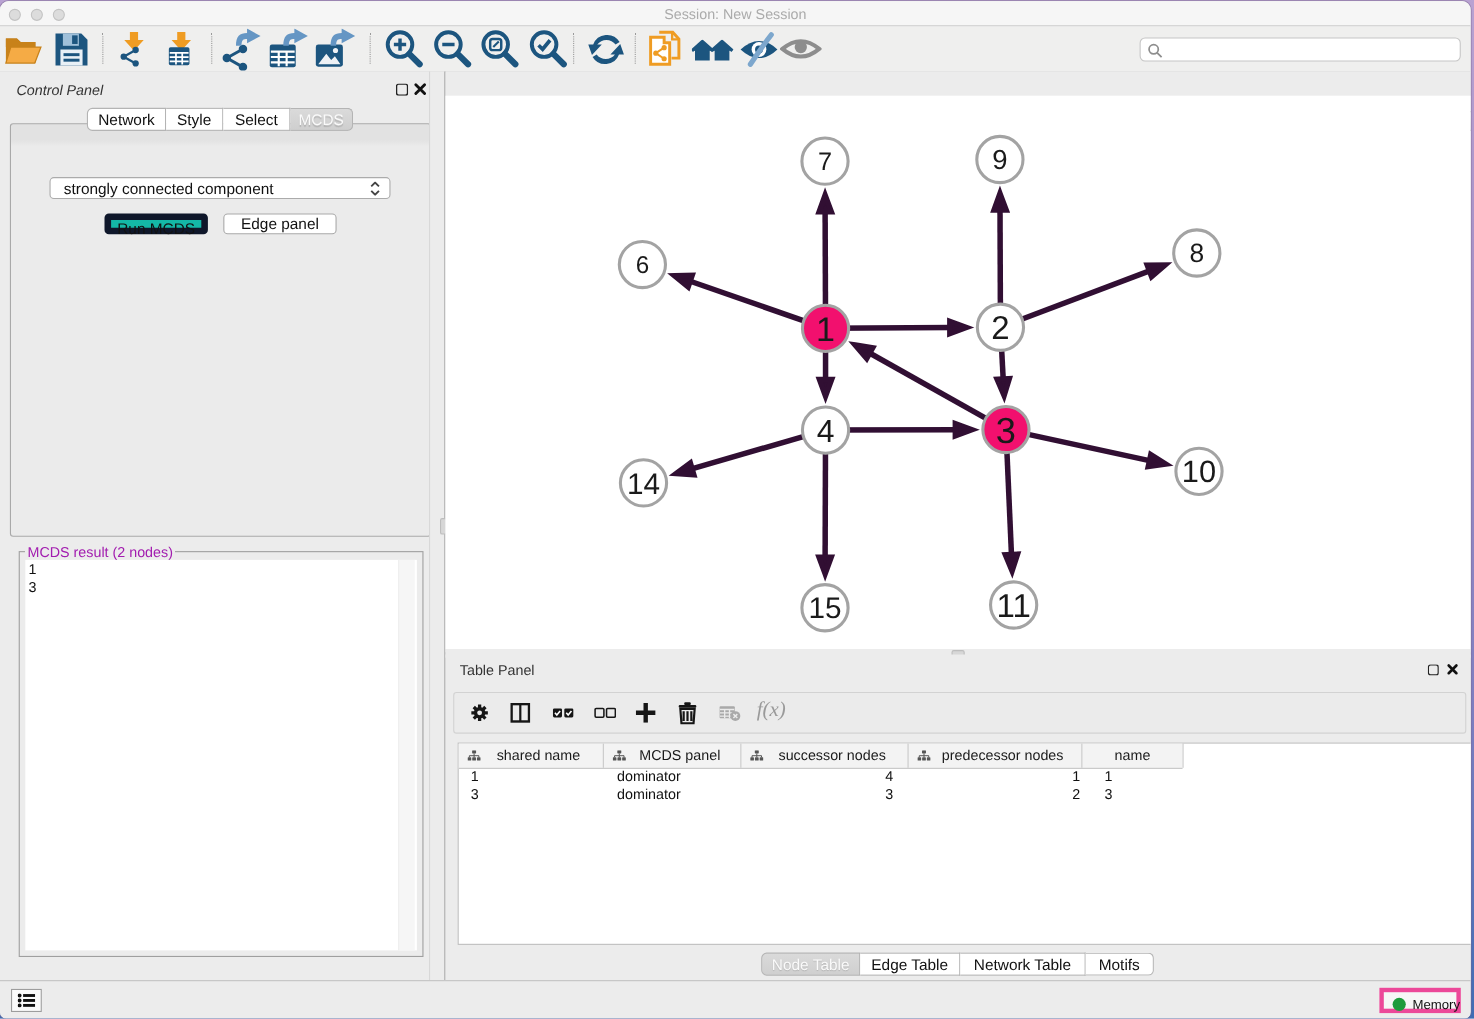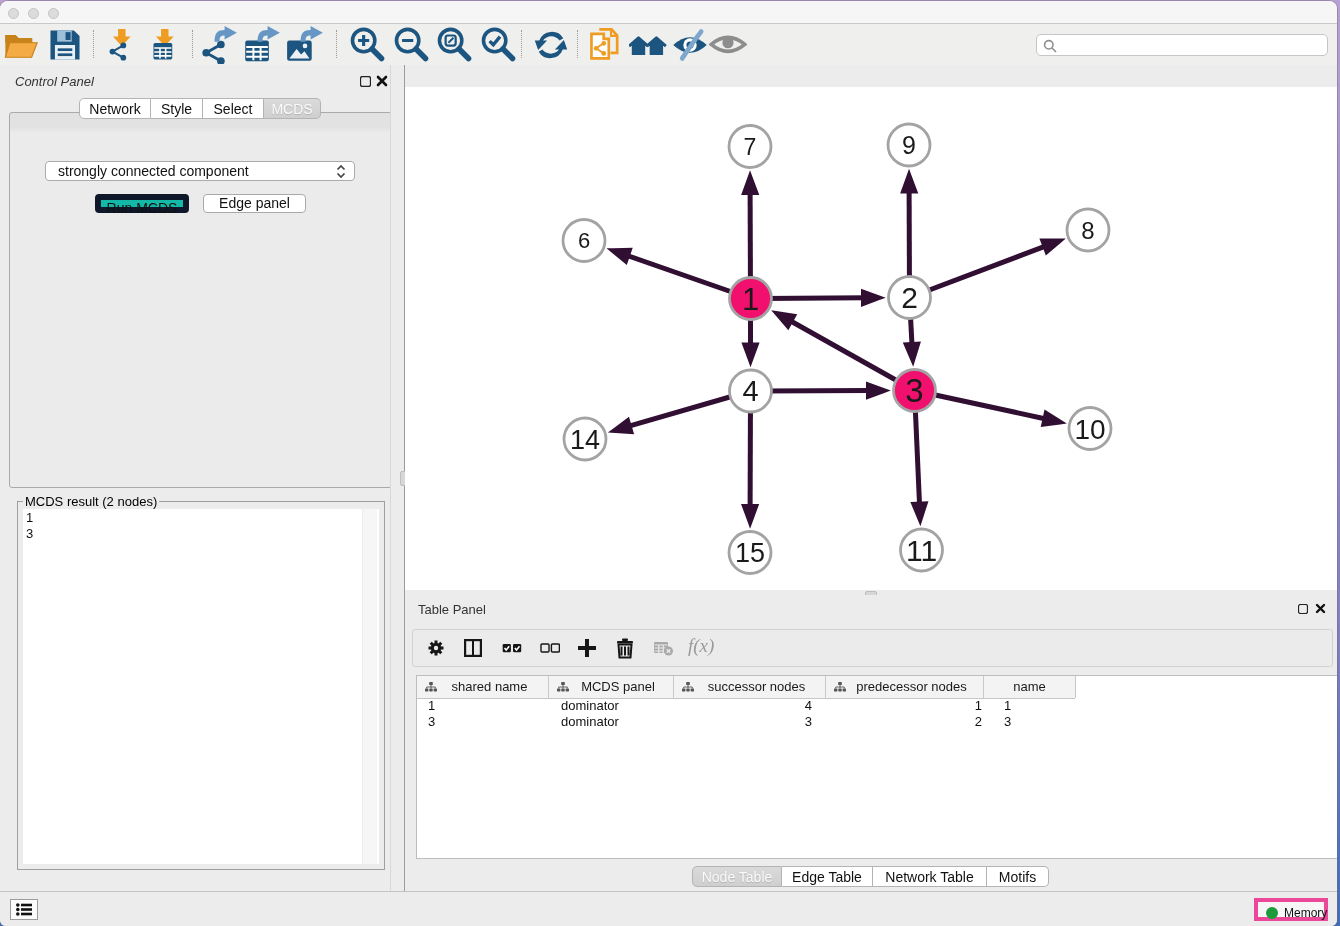--- a/index.html
+++ b/index.html
@@ -42,20 +42,21 @@
   .tab{display:inline-block;box-sizing:border-box;border:1px solid #b4b4b4;border-left:none;
        background:#fff;font-size:14px;color:#111;text-align:center;height:21px;line-height:20px;vertical-align:top;}
 </style>
 </head>
 <body>
 <div id="win">
   <div id="titlebar">
     <div class="tl" style="left:8px;"></div>
     <div class="tl" style="left:28px;"></div>
     <div class="tl" style="left:48px;"></div>
+    <div id="wtitle">Session: New Session</div>
   </div>
   <div id="toolbar">
       <div class="sep" style="left:93px;"></div>
       <div class="sep" style="left:192px;"></div>
       <div class="sep" style="left:336px;"></div>
       <div class="sep" style="left:521px;"></div>
       <div class="sep" style="left:577px;"></div>
       <svg class="tbi" style="left:2px;top:2px;" width="38" height="38" viewBox="0 0 34 34">
         <path d="M3 8 L12 8 L15 11 L27 11 L27 15 L3 15 Z" fill="#b5720e"></path>
 <path d="M3 28 L3 8 L12 8 L15 11 L27 11 L27 28 Z" fill="#c8821a"></path>
@@ -231,21 +232,21 @@
       <div style="position:absolute;left:12px;top:1px;font-size:14px;color:#111;line-height:17px;">strongly connected component</div>
       <svg class="abs" style="right:8px;top:3px;" width="10" height="13" viewBox="0 0 10 13">
           <path d="M1.5 4.5 L5 1 L8.5 4.5 M1.5 8.5 L5 12 L8.5 8.5" fill="none" stroke="#444" stroke-width="1.7"></path>
         </svg>
     </div>
 
     <div style="position:absolute;left:95px;top:129px;width:94px;height:19px;background:#14b8a6;border:6px solid #0f172a;border-radius:4px;box-sizing:border-box;text-align:center;font-size:14px;line-height:17px;color:#111;">Run MCDS</div>
     <div style="position:absolute;left:203px;top:129px;width:103px;height:19px;background:#fff;border:1px solid #a9a9a9;border-radius:4px;box-sizing:border-box;text-align:center;font-size:14px;line-height:17px;color:#111;">Edge panel</div>
 
     <fieldset style="position:absolute;left:17px;top:429px;width:366px;height:374px;margin:0;padding:0;border:1px solid #9f9f9f;border-radius:0;">
-      <legend style="font-size:13px;color:#000000;margin-left:5px;padding:0 2px;">MCDS result (2 nodes)</legend>
+      <legend style="font-size:13px;color:#a21caf;margin-left:5px;padding:0 2px;">MCDS result (2 nodes)</legend>
       <div style="position:absolute;left:5px;top:0px;right:5px;bottom:5px;background:#fff;">
         <div style="position:absolute;left:3px;top:1px;font-size:13px;color:#111;line-height:16px;">1<br>3</div>
         <div style="position:absolute;right:2px;top:0;width:14px;bottom:0;background:#f6f6f6;border-left:1px solid #ededed;"></div>
       </div>
     </fieldset>
   </div>
   <div id="vsplit">
       <div style="position:absolute;left:9px;top:406px;width:5px;height:13px;background:#d7d7d7;border:1px solid #bdbdbd;border-radius:2px;"></div>
     </div>
   <div id="netwin">

